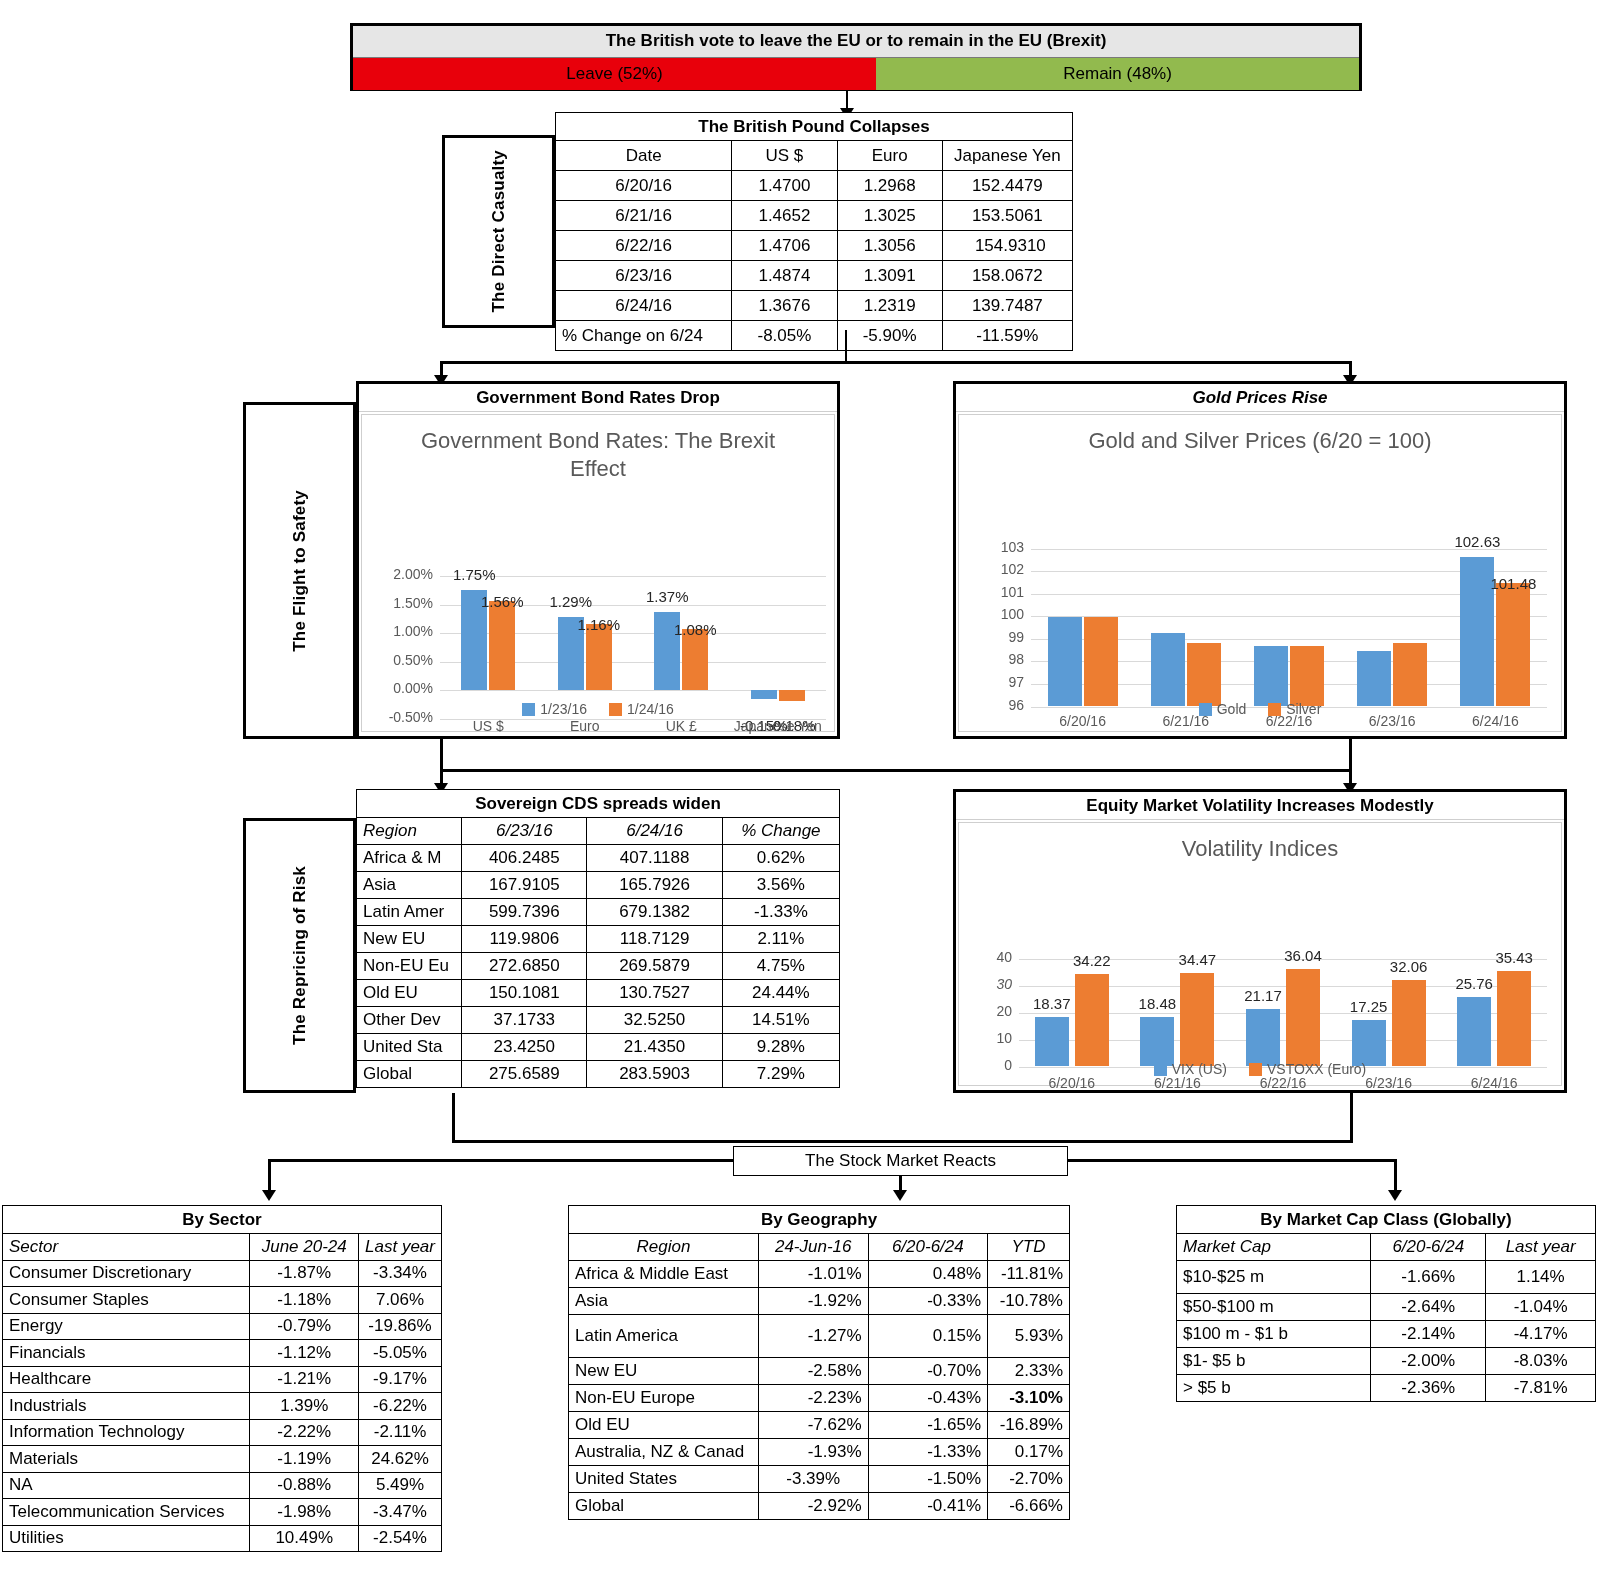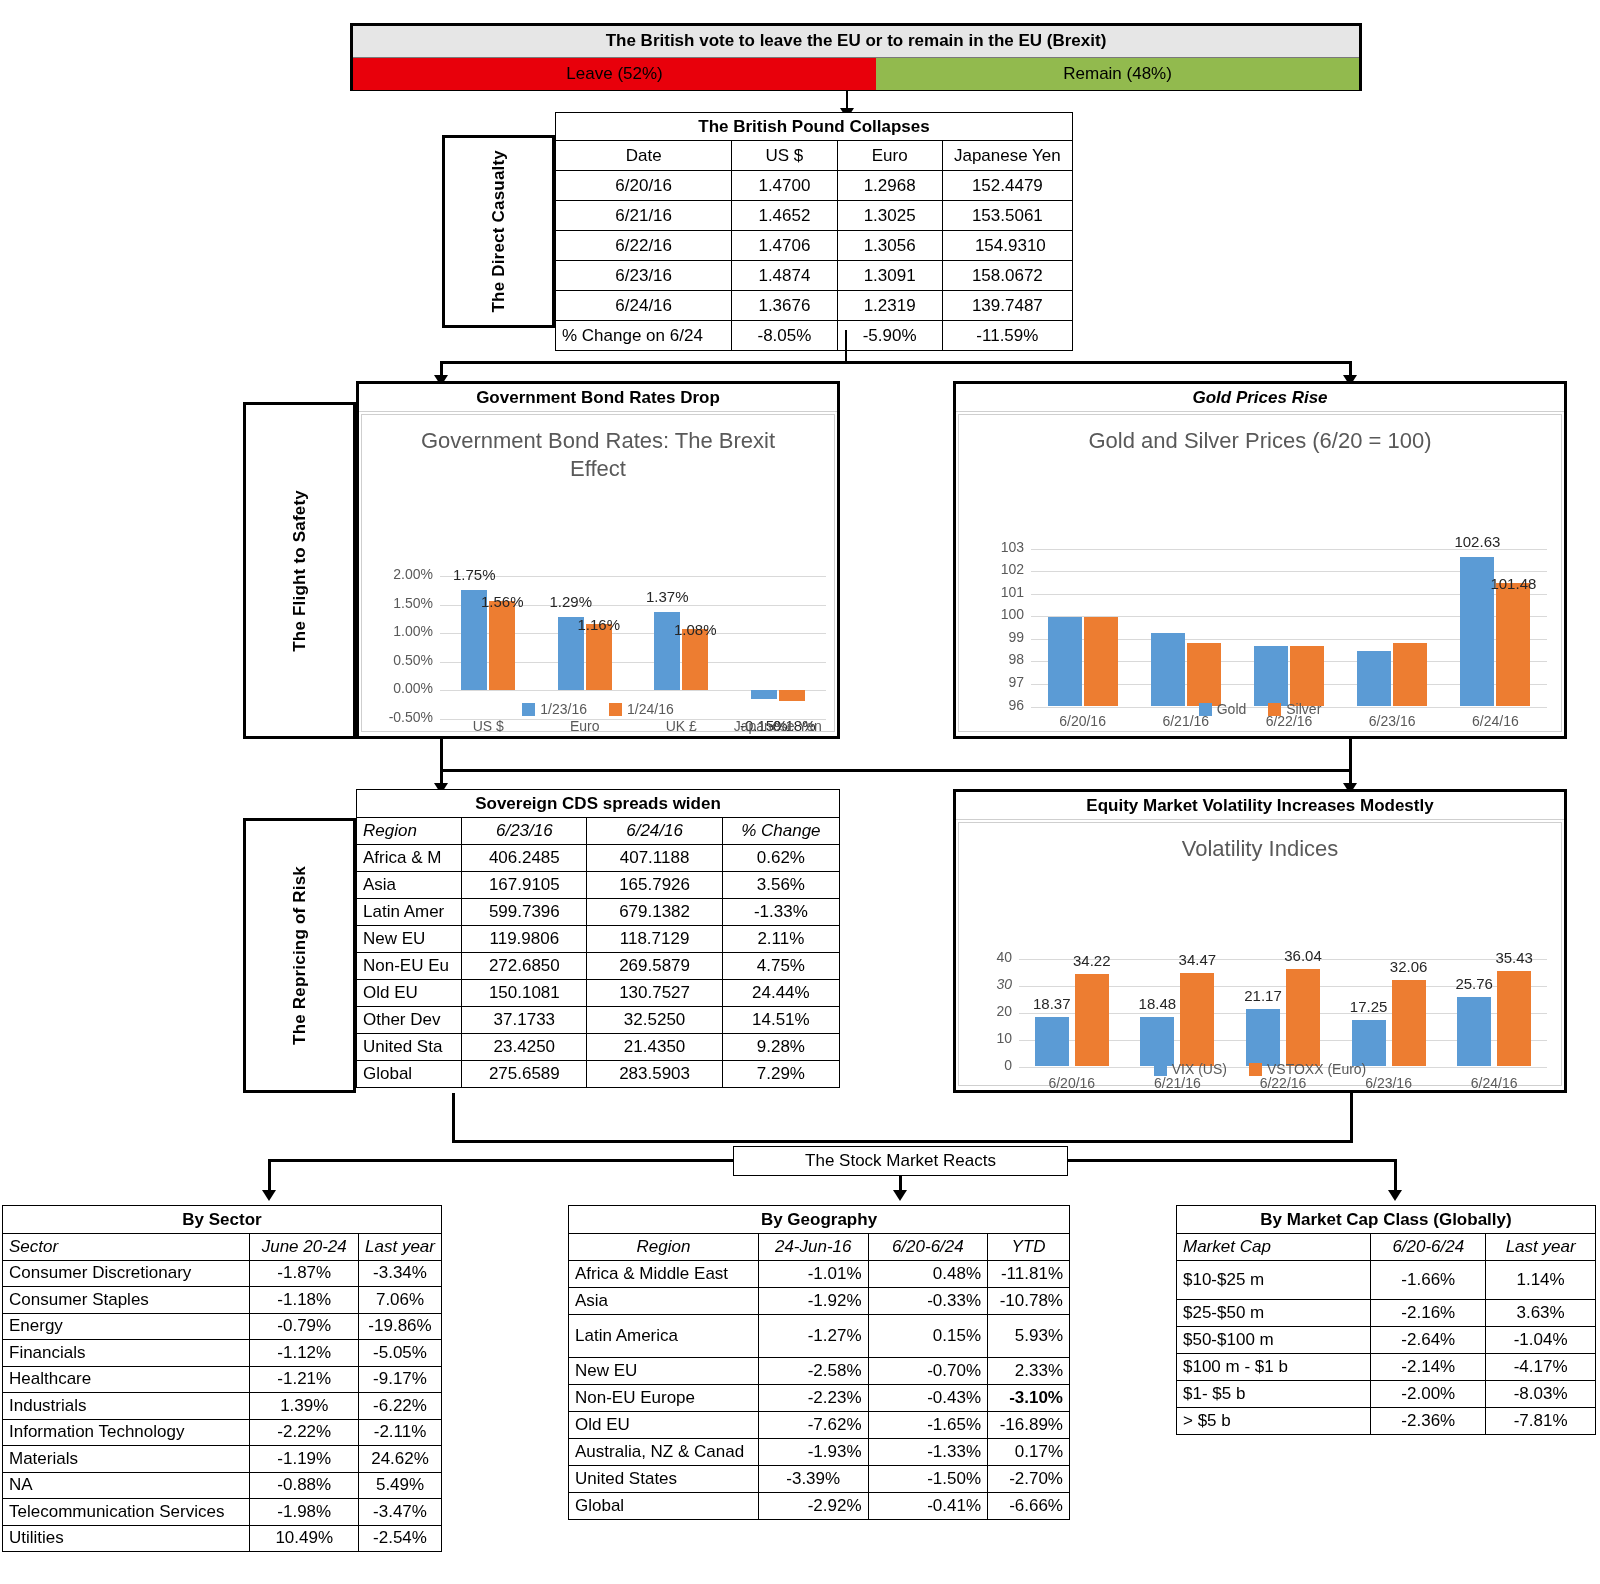--- a/index.html
+++ b/index.html
@@ -584,26 +584,21 @@
   <table class="grid" id="mcap-table">
       <tbody>
         <tr>
           <td class="header-cell lft ital" style="width:195px;height:27px;">Market Cap</td>
           <td class="header-cell ctr ital" style="width:115px;height:27px;">6/20-6/24</td>
           <td class="header-cell ctr ital" style="width:110px;height:27px;">Last year</td>
         </tr>
         <tr>
           <td class="lft" style="width:195px;height:27px;">$10-$25 m</td>
           <td class="ctr" style="width:115px;height:27px;">-1.66%</td>
-          <td class="ctr" style="width:110px;height:39px;">1.14%</td>
-        </tr>
-        <tr>
-          <td class="lft" style="width:195px;height:27px;">$25-$50 m</td>
-          <td class="ctr" style="width:115px;height:27px;">-2.16%</td>
-          <td class="ctr" style="width:110px;height:27px;">3.63%</td>
+          <td class="ctr" style="width:110px;height:33px;">1.14%</td>
         </tr>
         <tr>
           <td class="lft" style="width:195px;height:27px;">$50-$100 m</td>
           <td class="ctr" style="width:115px;height:27px;">-2.64%</td>
           <td class="ctr" style="width:110px;height:27px;">-1.04%</td>
         </tr>
         <tr>
           <td class="lft" style="width:195px;height:27px;">$100 m  - $1 b</td>
           <td class="ctr" style="width:115px;height:27px;">-2.14%</td>
           <td class="ctr" style="width:110px;height:27px;">-4.17%</td>

